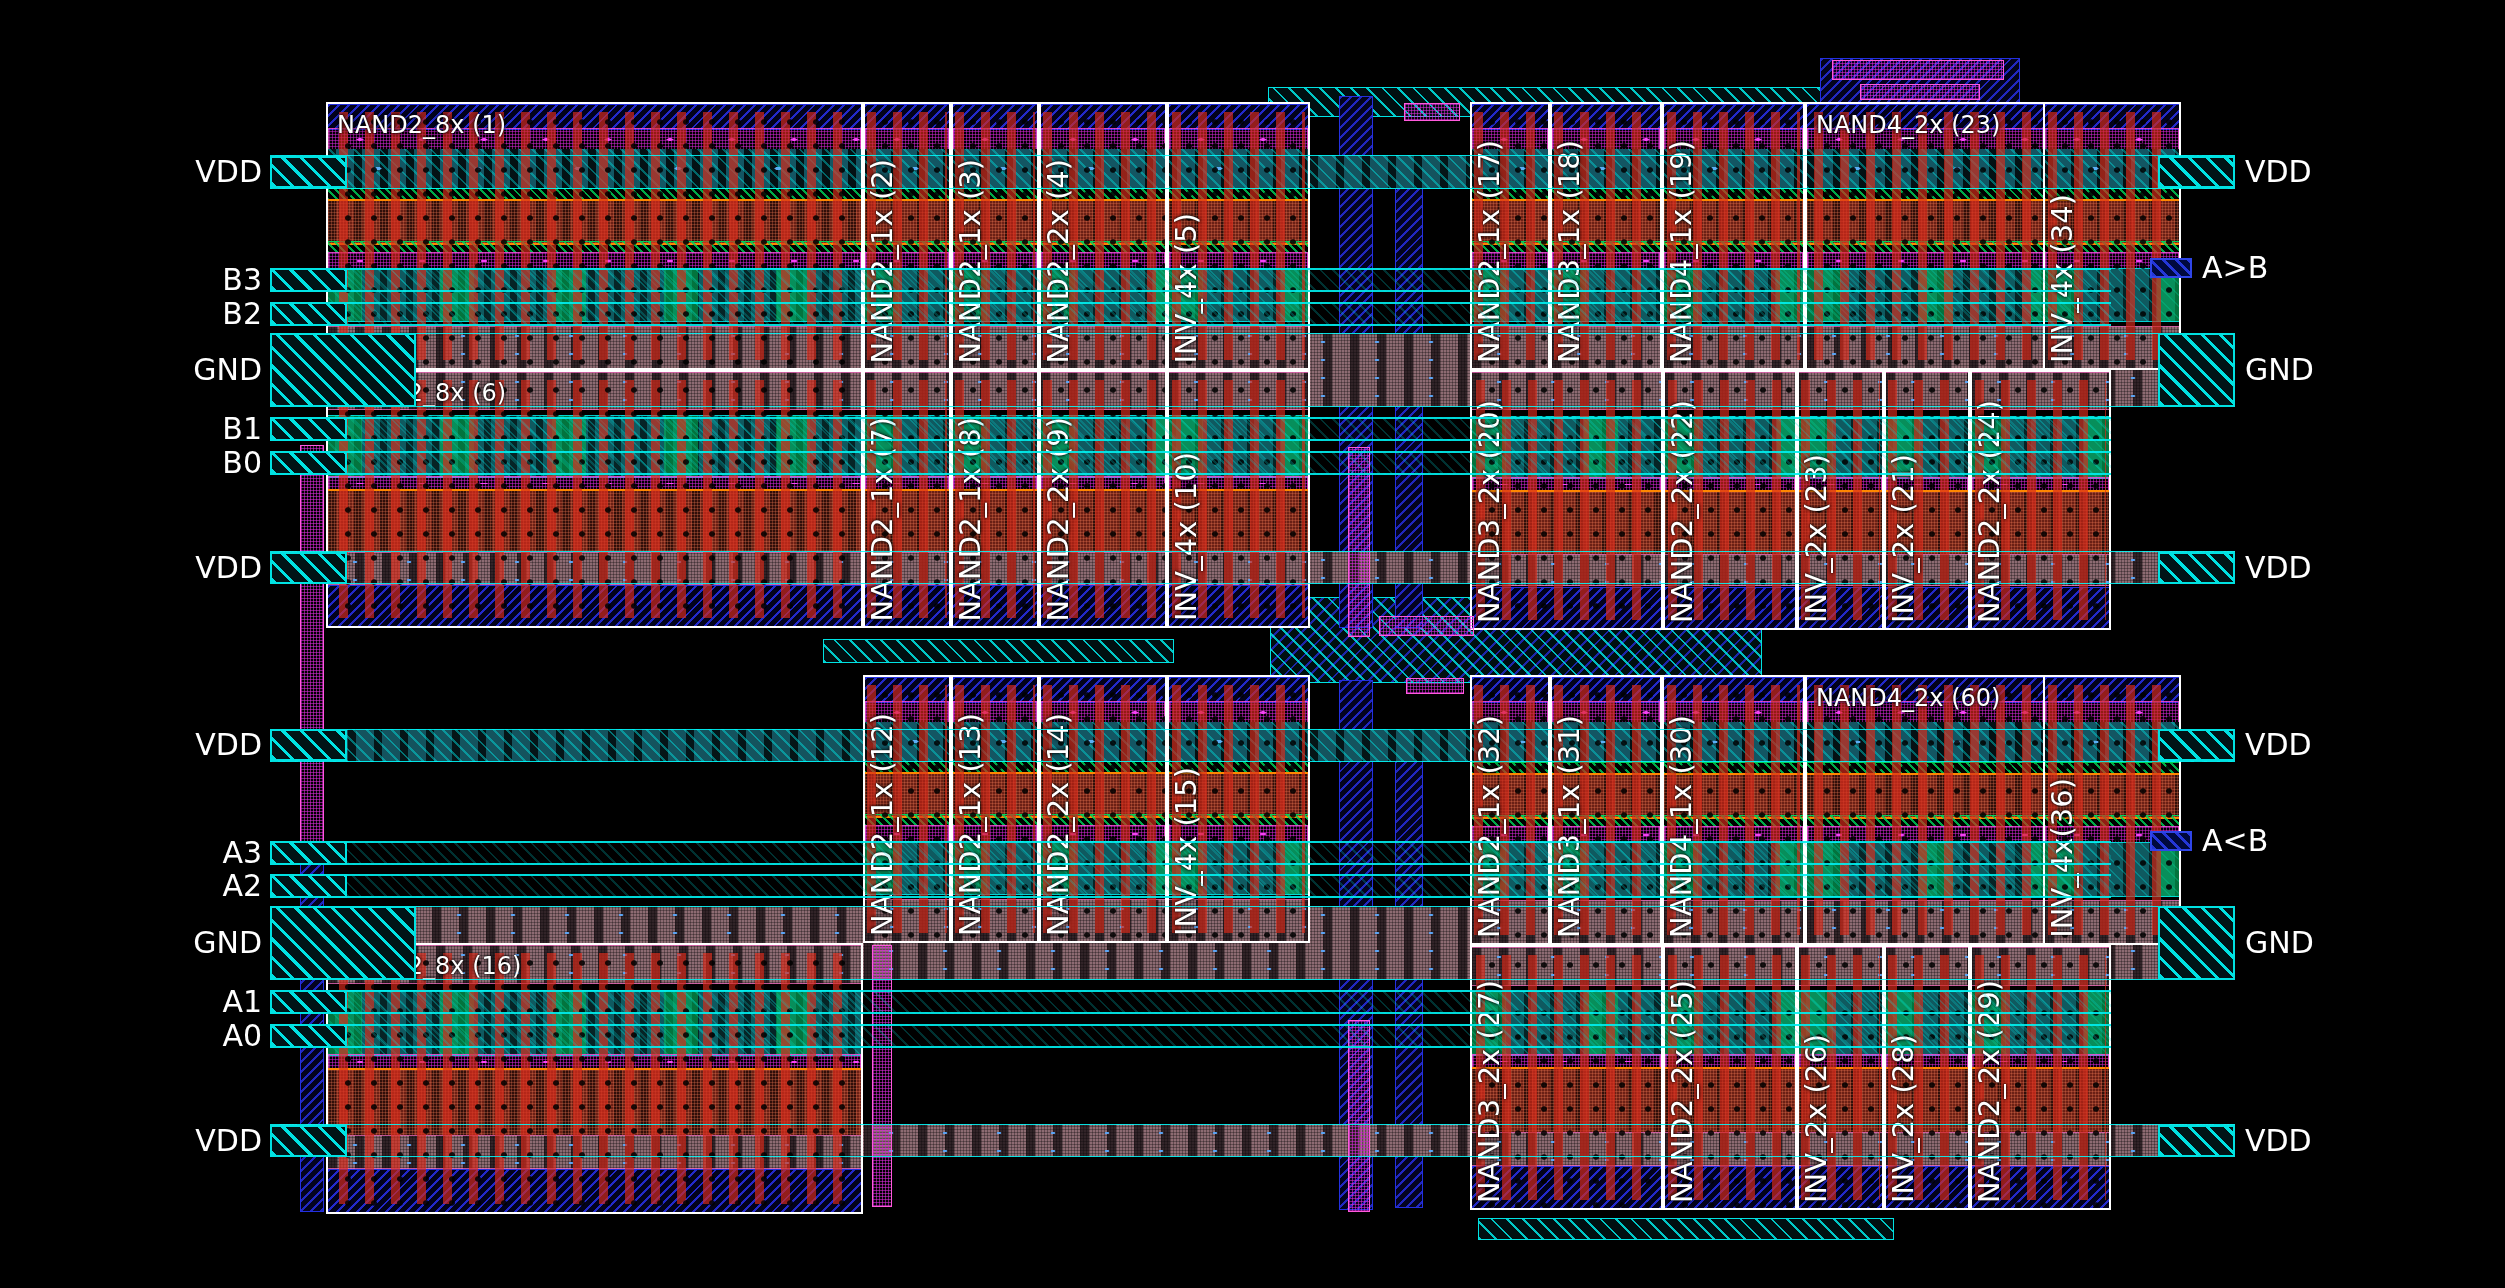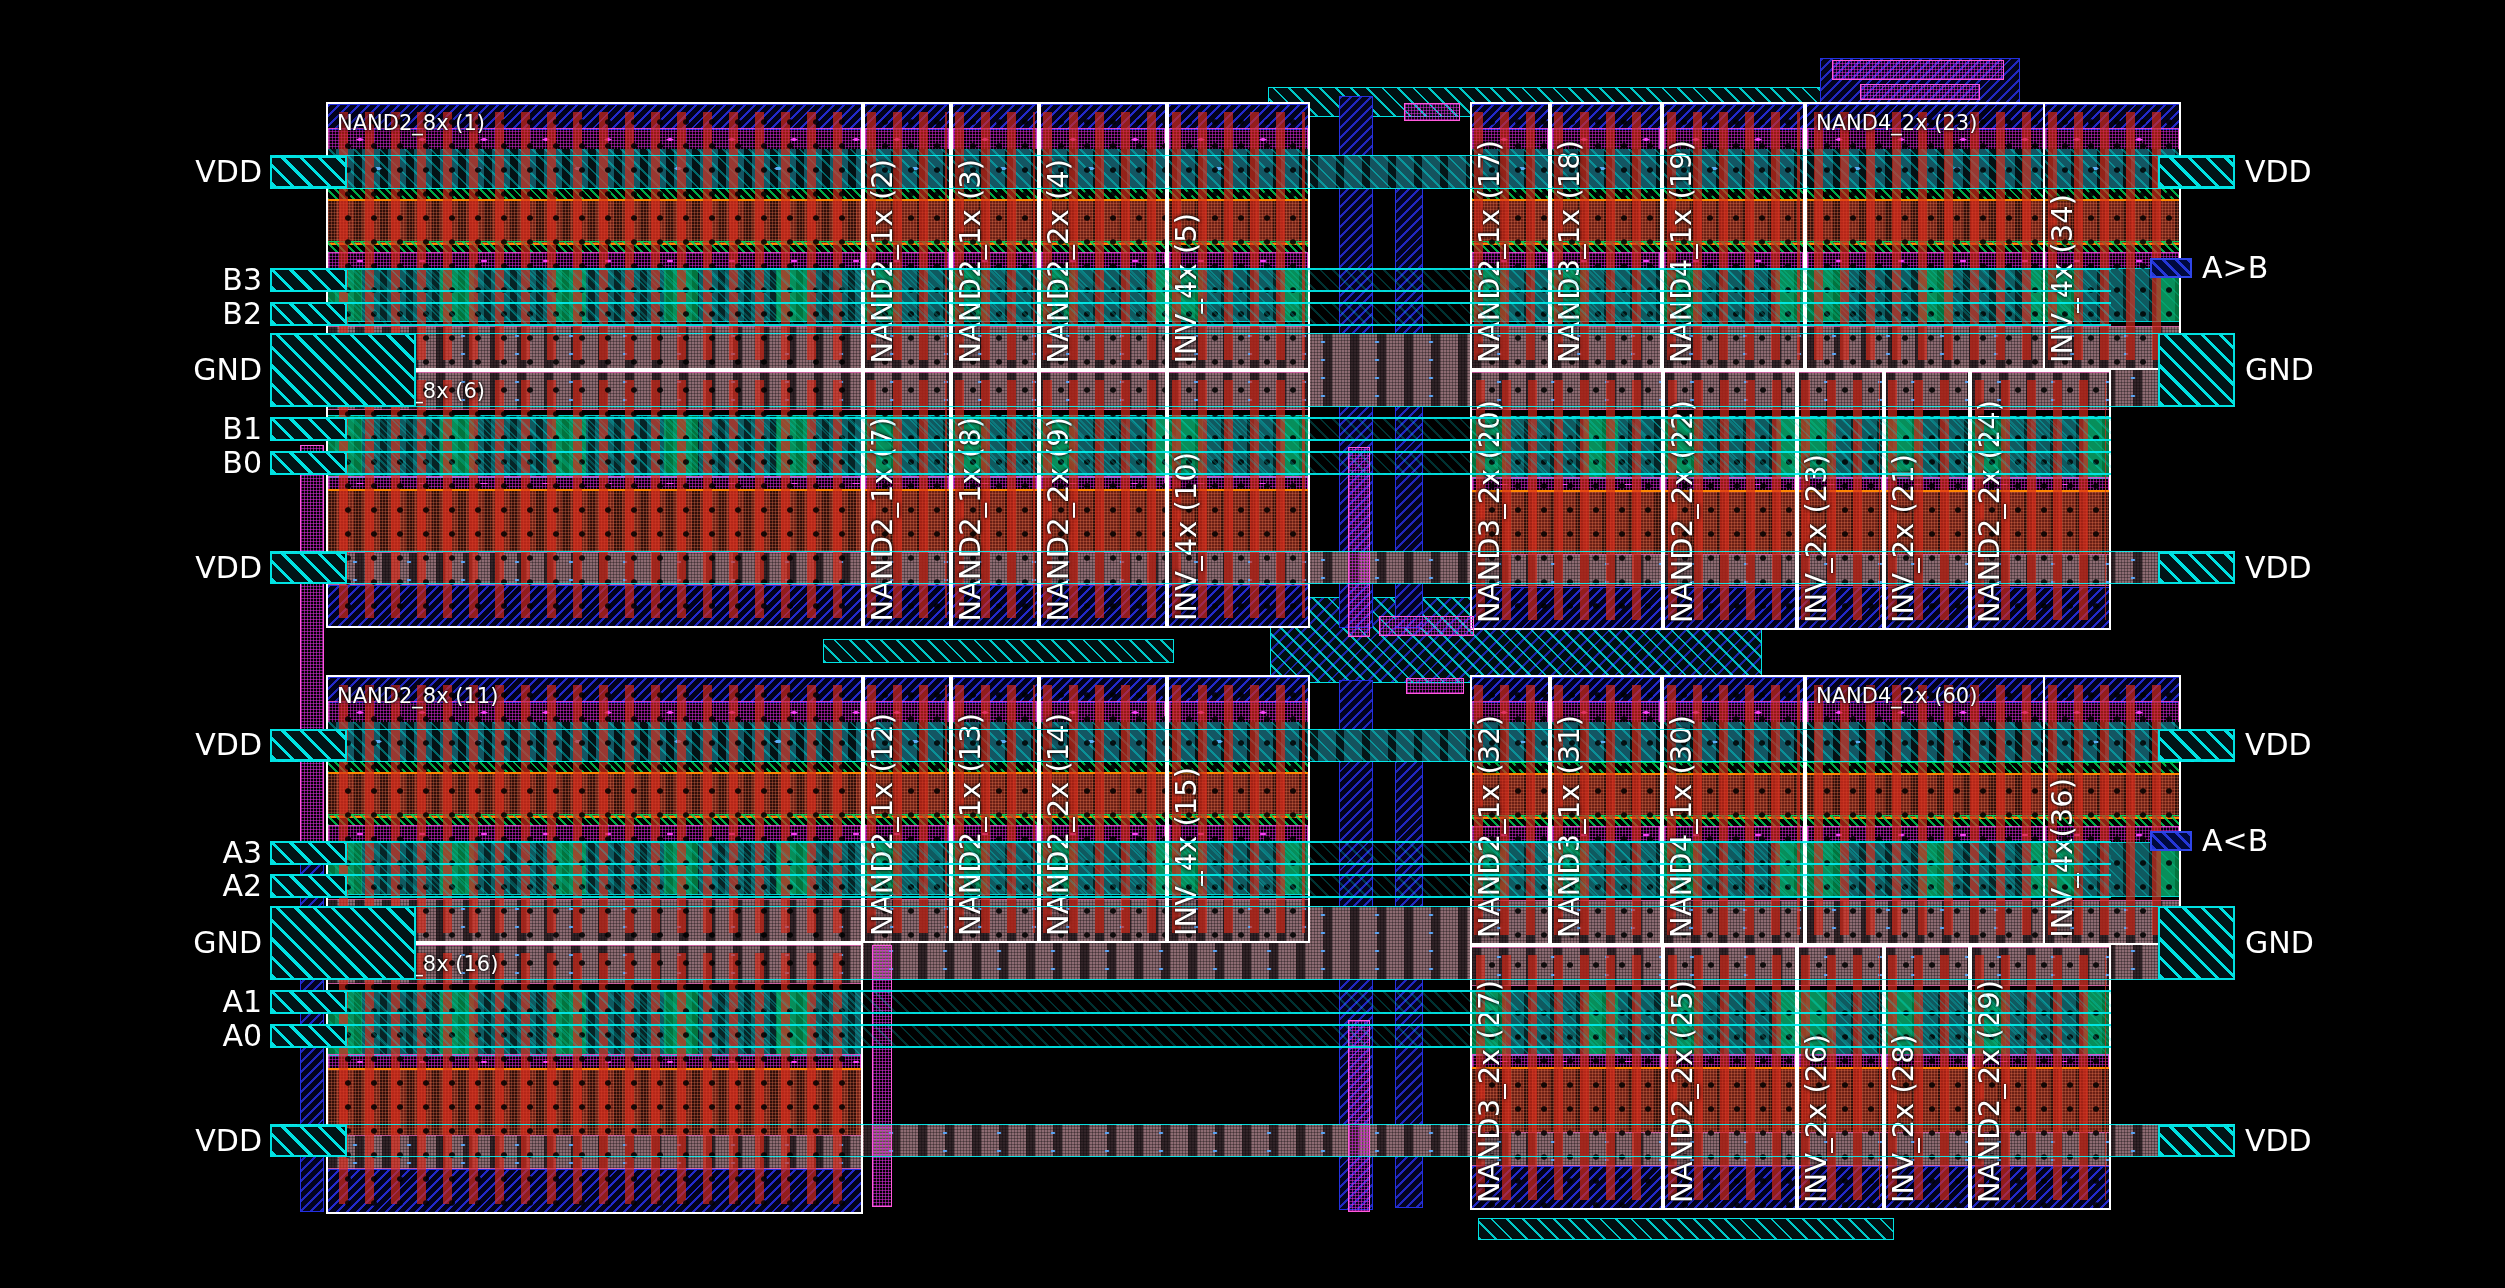--- a/index.html
+++ b/index.html
@@ -76,21 +76,21 @@
       repeating-linear-gradient(90deg,rgba(10,5,8,.7) 0 9px,transparent 9px 27px),
       repeating-linear-gradient(0deg,rgba(0,0,0,.3) 0 1px,transparent 1px 3px),
       repeating-linear-gradient(90deg,rgba(0,0,0,.3) 0 1px,transparent 1px 3px);
     background-size:54px 18px,auto,auto,auto;
     border-top:1px solid rgba(255,110,200,.7);border-bottom:1px solid rgba(255,110,200,.7);}
   .stripes{position:absolute;top:3%;bottom:3%;left:2%;right:2%;
     background:repeating-linear-gradient(90deg,rgba(216,42,26,.68) 0 9px,transparent 9px 26px);}
   .contacts{position:absolute;inset:0;
     background-image:radial-gradient(rgba(0,0,0,.85) 2.5px,transparent 3.5px);
     background-size:26px 24px;background-position:7px 6px;}
-  .hlabel{position:absolute;left:9px;top:7px;color:#fff;font-size:21px;white-space:nowrap;
+  .hlabel{position:absolute;left:9px;top:7px;color:#fff;font-size:24px;white-space:nowrap;
     text-shadow:0 0 4px #000,0 0 2px #000;z-index:6;}
   .vlabel{position:absolute;left:0px;bottom:5px;color:#fff;font-size:29px;white-space:nowrap;
     writing-mode:vertical-rl;transform:rotate(180deg);
     text-shadow:0 0 4px #000,0 0 2px #000;z-index:6;}
 
   
   .wire-cyan{background-color:rgba(0,30,34,.5);
     background-image:repeating-linear-gradient(45deg,rgba(0,230,230,.85) 0 2px,transparent 2px 11px);
     border:1px solid #00e2e2;z-index:1;}
   .wire-blue{background-color:#03031f;
@@ -267,34 +267,20 @@
     <div class="abs cell" style="left: 1167px; top: 370px; width: 143px; height: 258px;">
       <div class="band band-salmon" style="top: 0%; height: 14%;"></div>
       <div class="band band-nmos" style="top: 17%; height: 24%;"></div>
       <div class="band band-mag" style="top: 41%; height: 5%;"></div>
       <div class="band band-pmos" style="top: 46%; height: 25%;"></div>
       <div class="band band-salmon" style="top: 71%; height: 12%;"></div>
       <div class="band band-blue" style="top: 84%; height: 16%;"></div>
       <div class="stripes"></div>
       <div class="contacts"></div>
       <span class="vlabel">INV_4x (10)</span>
-    </div>
-    <div class="abs cell" style="left: 326px; top: 675px; width: 537px; height: 268px;">
-      <div class="band band-blue" style="top: 0%; height: 9%;"></div>
-      <div class="band band-mag" style="top: 9%; height: 8%;"></div>
-      <div class="band band-teal" style="top: 17%; height: 15%;"></div>
-      <div class="band band-green" style="top: 32%; height: 4%;"></div>
-      <div class="band band-pmos" style="top: 36%; height: 16%;"></div>
-      <div class="band band-green" style="top: 52%; height: 4%;"></div>
-      <div class="band band-mag" style="top: 56%; height: 6%;"></div>
-      <div class="band band-nmos" style="top: 62%; height: 20%;"></div>
-      <div class="band band-salmon" style="top: 84%; height: 16%;"></div>
-      <div class="stripes"></div>
-      <div class="contacts"></div>
-      <span class="hlabel">NAND2_8x (11)</span>
     </div>
     <div class="abs cell" style="left: 863px; top: 675px; width: 88px; height: 268px;">
       <div class="band band-blue" style="top: 0%; height: 9%;"></div>
       <div class="band band-mag" style="top: 9%; height: 8%;"></div>
       <div class="band band-teal" style="top: 17%; height: 15%;"></div>
       <div class="band band-green" style="top: 32%; height: 4%;"></div>
       <div class="band band-pmos" style="top: 36%; height: 16%;"></div>
       <div class="band band-green" style="top: 52%; height: 4%;"></div>
       <div class="band band-mag" style="top: 56%; height: 6%;"></div>
       <div class="band band-nmos" style="top: 62%; height: 20%;"></div>

